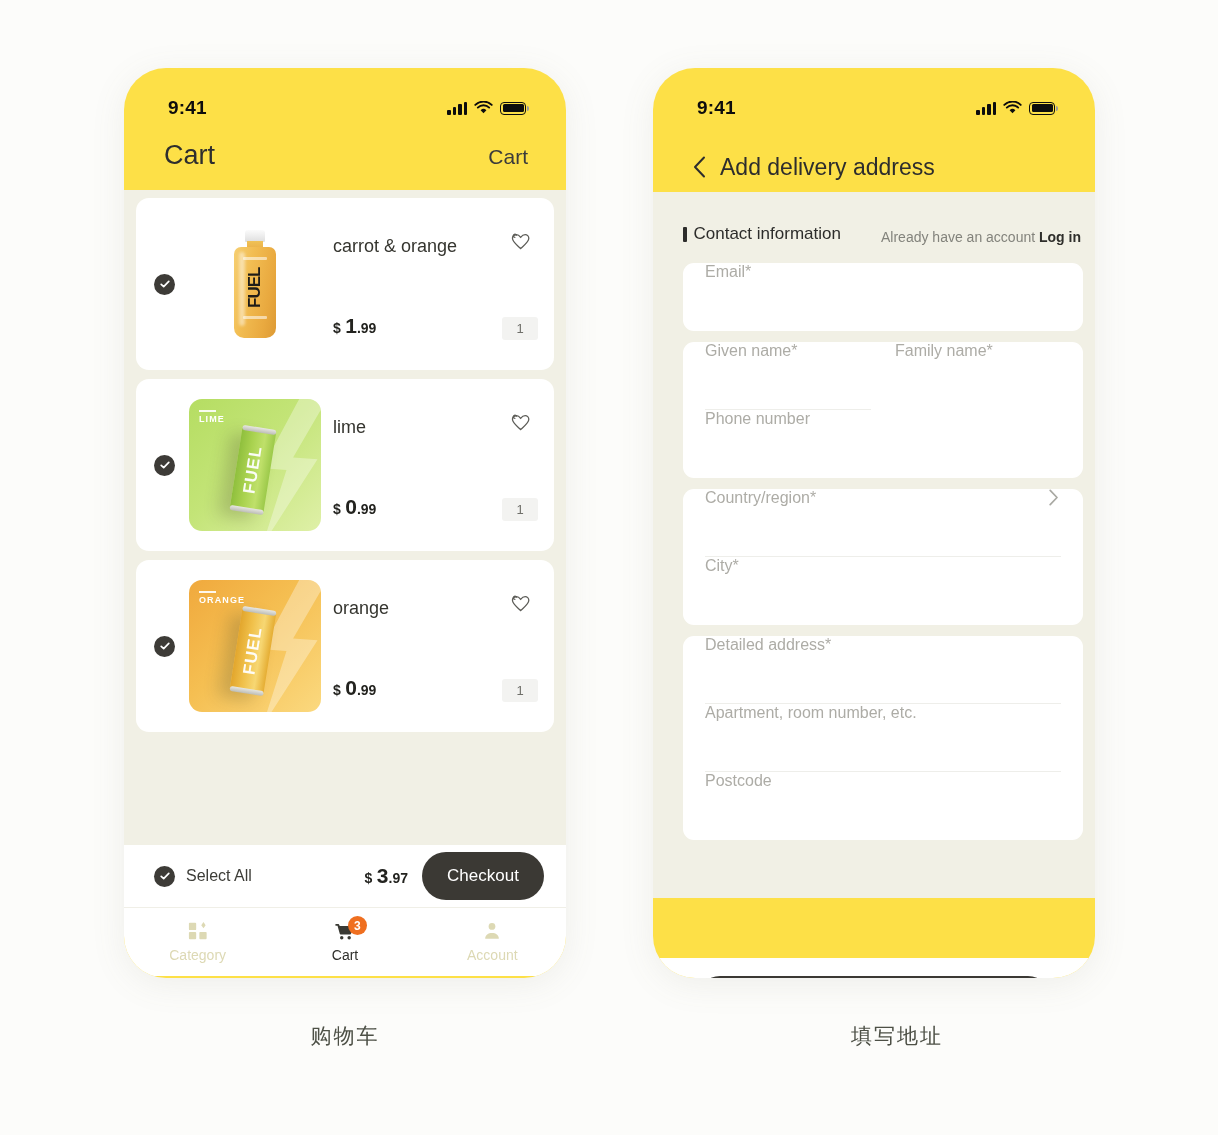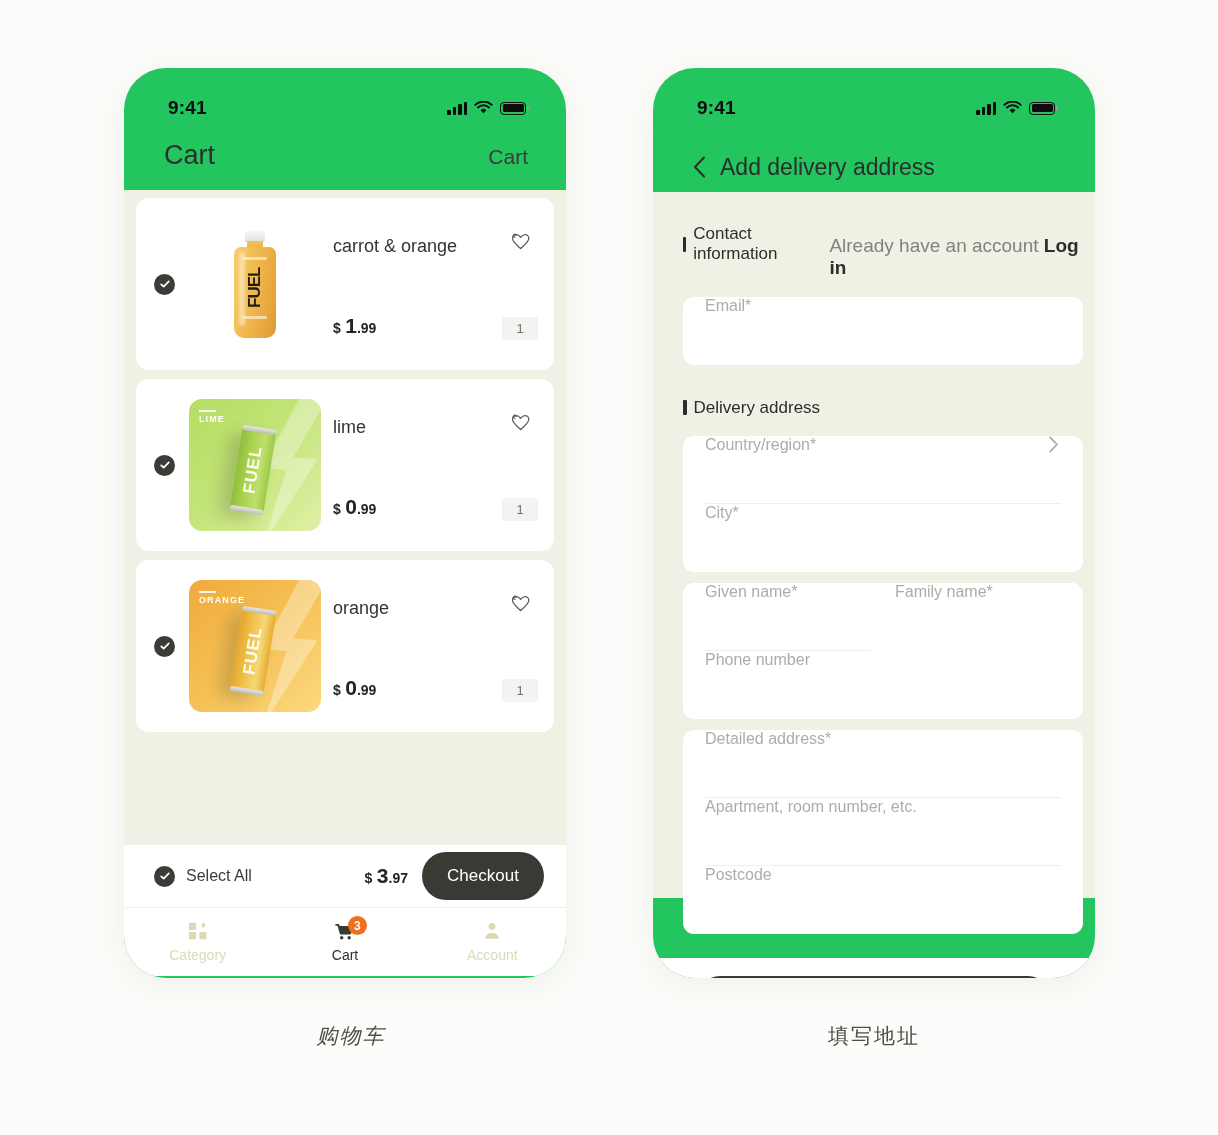--- a/index.html
+++ b/index.html
@@ -8,39 +8,39 @@
     background: #fcfcfa;
     font-family: "Liberation Sans", sans-serif;
     overflow: hidden;
   }
   .canvas { position: relative; width: 1218px; height: 1135px; }
 
   
   .phone {
     position: absolute;
     width: 442px; height: 910px;
-    background: #22c55e;
+    background: #fde047;
     border-radius: 42px;
     overflow: hidden;
     box-shadow: 0 6px 34px rgba(120,118,100,0.10);
   }
   #phone-cart { left: 124px; top: 68px; }
   #phone-addr { left: 653px; top: 68px; }
 
   .caption {
     position: absolute;
     width: 442px;
     text-align: center;
     font-size: 21px;
     color: #4d5046;
     letter-spacing: 2px;
     top: 1022px;
   }
-  #cap-cart { left: 130px; font-style: italic; }
-  #cap-addr { left: 653px; }
+  #cap-cart { left: 124px; }
+  #cap-addr { left: 676px; }
 
   
   .statusbar {
     height: 62px;
     display: flex; align-items: center; justify-content: space-between;
     padding: 18px 40px 0 44px;
   }
   .clock { font-size: 19px; font-weight: bold; color: #0d0d0d; letter-spacing: .2px; }
   .sb-icons { display: flex; align-items: center; gap: 7px; }
   .bars { display: flex; align-items: flex-end; gap: 2px; height: 13px; }
@@ -239,21 +239,21 @@
   }
   .sec-head {
     display: flex; align-items: baseline;
     padding: 22px 2px 18px 0;
   }
   .sec-title { font-size: 17px; color: #2d2d2b; display: flex; align-items: center; gap: 7px; }
   .sec-title::before {
     content: ""; display: inline-block; width: 3.5px; height: 15px;
     background: #2d2d2b; border-radius: 1px;
   }
-  .sec-aside { margin-left: auto; font-size: 19px; color: #83837c; }
+  .sec-aside { margin-left: auto; font-size: 14px; color: #83837c; }
   .sec-aside b { color: #2e2e2b; }
 
   .field-card {
     background: #ffffff; border-radius: 11px; margin-bottom: 11px;
     padding: 0 22px;
   }
   .fld {
     height: 68px; display: flex; align-items: flex-start;
     border-bottom: 1px solid #eeeeea; position: relative;
   }
@@ -498,52 +498,49 @@
             <b>Log in</b>
           </div>
         </div>
 
         <div class="field-card">
           <div class="fld">
             <input type="text" placeholder="Email*" style="">
           </div>
         </div>
 
-        <div class="sec-head">
-          <div class="sec-title">Delivery address</div>
-        </div>
-
-        <div class="field-card">
-          <div class="fld">
-            <input type="text" placeholder="Country/region*" style="">
-            <svg class="chev-right" viewBox="0 0 10 17">
-              <path d="M1.2 1.3 8 8.5l-6.8 7.2" fill="none" stroke="#a9a9a3" stroke-width="1.7" stroke-linecap="round" stroke-linejoin="round"></path>
-            </svg>
-          </div>
-          <div class="fld">
-            <input type="text" placeholder="City*" style="">
-          </div>
-        </div>
 
         <div class="field-card">
           <div class="fld-row">
             <div class="fld">
               <input type="text" placeholder="Given name*" style="">
             </div>
             <div class="fld">
               <input type="text" placeholder="Family name*" style="">
             </div>
           </div>
           <div class="fld">
             <input type="text" placeholder="Phone number" style="">
           </div>
         </div>
 
         <div class="field-card">
           <div class="fld">
+            <input type="text" placeholder="Country/region*" style="">
+            <svg class="chev-right" viewBox="0 0 10 17">
+              <path d="M1.2 1.3 8 8.5l-6.8 7.2" fill="none" stroke="#a9a9a3" stroke-width="1.7" stroke-linecap="round" stroke-linejoin="round"></path>
+            </svg>
+          </div>
+          <div class="fld">
+            <input type="text" placeholder="City*" style="">
+          </div>
+        </div>
+
+        <div class="field-card">
+          <div class="fld">
             <input type="text" placeholder="Detailed address*" style="">
           </div>
           <div class="fld">
             <input type="text" placeholder="Apartment, room number, etc." style="">
           </div>
           <div class="fld">
             <input type="text" placeholder="Postcode" style="">
           </div>
         </div>
 

